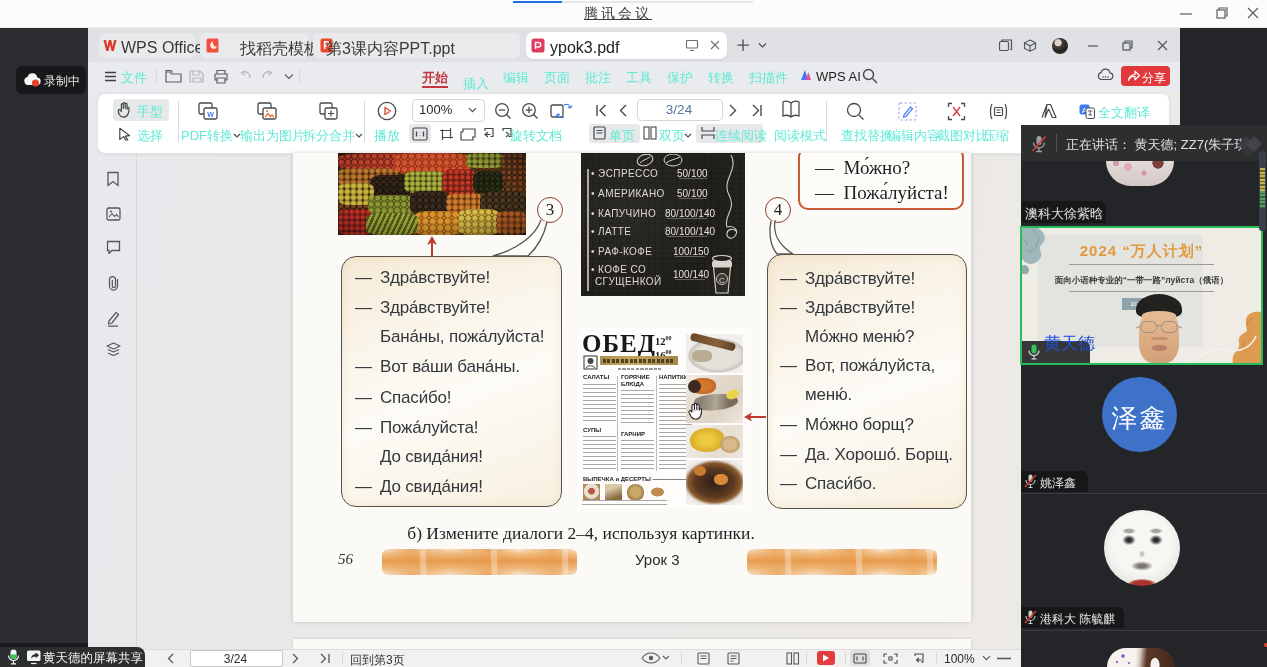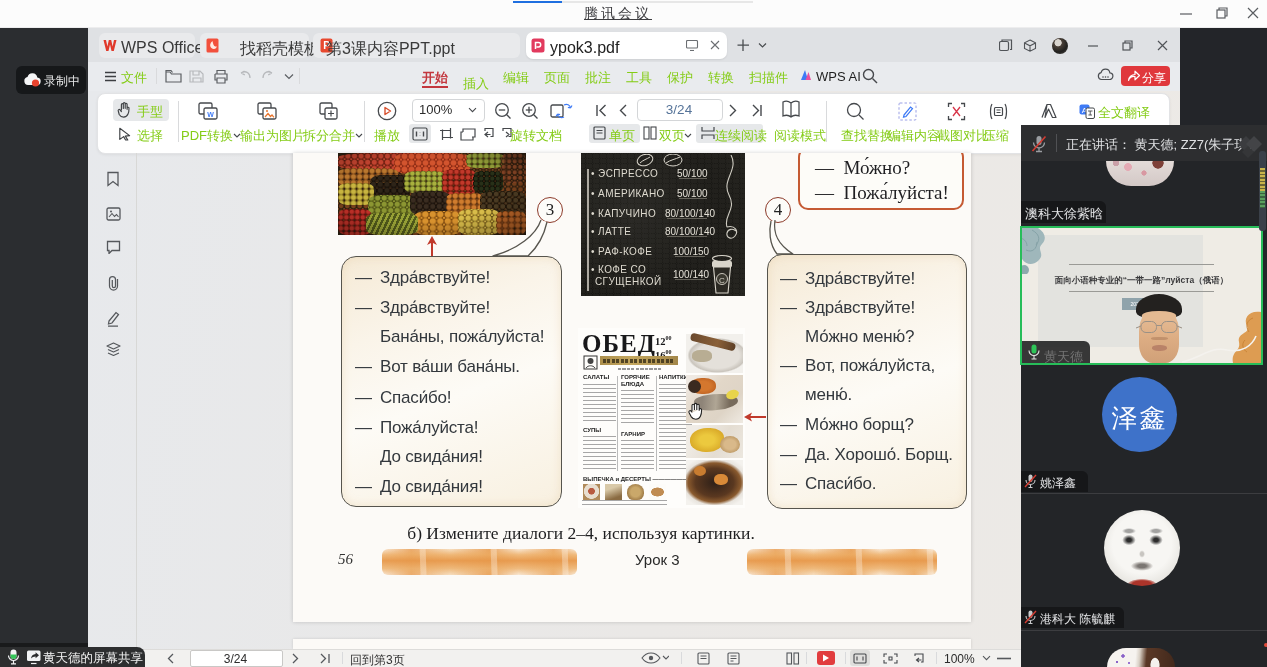--- a/index.html
+++ b/index.html
@@ -2,21 +2,21 @@
 <html><head>
 <meta charset="utf-8">
 <style>
 html,body{margin:0;padding:0;}
 body{width:1267px;height:667px;overflow:hidden;font-family:"Liberation Sans",sans-serif;background:#232528;}
 .abs{position:absolute;}
 #root{position:relative;width:1267px;height:667px;}
 #fruitphoto div{border-radius:26%;filter:blur(.35px);}
 #fruitphoto div:last-child{border-radius:0;filter:none;}
 .sep{background:#d9dadc;width:1px;}
-.txt13{font-size:13px;color:#84cc16;}
+.txt13{font-size:13px;color:#5eead4;}
 .txt12{font-size:16px;color:#3a3a3a;}
 .chalkrow{font-size:10px;color:#dedacf;letter-spacing:.4px;transform:scaleY(1.15);transform-origin:left top;white-space:nowrap;}
 .chalkp{font-size:10px;color:#e4e0d6;letter-spacing:0;transform:scaleY(1.1);transform-origin:left top;white-space:nowrap;}
 .serifline{font-family:"Liberation Serif",serif;font-size:19px;color:#1f1f22;white-space:nowrap;}
 .bub{border:1.5px solid #56544d;border-radius:15px;background:linear-gradient(160deg,#f5ead6 0%,#faf4e9 28%,#fdfbf6 55%,#f8f0e0 100%);box-shadow:inset 0 0 10px rgba(225,195,150,.35);}
 .hw{font-size:17px;color:#33383d;white-space:nowrap;letter-spacing:-0.2px;}
 .obedhead{font-size:6px;font-weight:bold;color:#222;line-height:6.5px;white-space:nowrap;}
 .microtxt{background:repeating-linear-gradient(180deg,#8a8a8a 0 1px,transparent 1px 4px);opacity:.75;}
 .band{background:repeating-linear-gradient(88deg,transparent 0 38px,rgba(253,250,246,.32) 39px 44px,transparent 45px 71px),linear-gradient(180deg,rgba(240,190,130,0) 0%,rgba(236,170,95,.75) 22%,rgba(231,152,74,.95) 45%,rgba(236,175,105,.8) 75%,rgba(240,195,140,0) 100%),linear-gradient(90deg,rgba(234,163,90,.2) 0%,rgba(231,152,74,.8) 15%,rgba(240,195,140,.5) 35%,rgba(230,150,70,.85) 55%,rgba(244,205,160,.4) 70%,rgba(232,156,78,.8) 88%,rgba(240,190,130,.25) 100%);border-radius:6px;}
 </style>
@@ -614,20 +614,21 @@
    <div class="abs" style="left:16px;top:7px;width:165px;height:112px;background:#e3e3df;"></div>
    <svg class="abs" style="left:-2px;top:-2px;" width="56" height="48" viewBox="0 0 56 48">
     <path d="M14 0 C24 4 28 12 22 18 C16 24 26 28 18 35 C10 42 0 36 -1 24 L-1 0 Z" fill="#9fb7bb"></path>
     <path d="M12 4 C19 8 21 13 16 19 M6 24 c6 3 11 -1 11 -8 M-1 12 c4 0 8 3 8 8" fill="none" stroke="#85a2a7" stroke-width="1"></path>
     <circle cx="4" cy="44" r="5" fill="#8fa9ad"></circle>
    </svg>
    <svg class="abs" style="left:175px;top:78px;" width="64" height="57" viewBox="0 0 64 57">
     <path d="M64 6 C52 4 46 12 50 20 C54 28 40 26 42 36 C44 46 34 44 36 57 L64 57 Z" fill="#dd9c52"></path>
     <path d="M56 12 c-6 2 -8 8 -4 14 M48 34 c-4 4 -2 10 2 12" fill="none" stroke="#ca8538" stroke-width="1"></path>
    </svg>
+   <div class="abs" style="left:0;top:14px;width:239px;text-align:center;font-size:15px;font-weight:bold;color:#e39a3e;letter-spacing:1px;">2024 “万人计划”</div>
    <div class="abs" style="left:47px;top:36px;width:145px;height:1px;background:#9a9a96;"></div>
    <div class="abs" style="left:0;top:47px;width:239px;text-align:center;font-size:8.5px;font-weight:bold;color:#3a3a3c;">面向小语种专业的“一带一路”луйста（俄语）</div>
    <div class="abs" style="left:47px;top:63px;width:145px;height:1px;background:#9a9a96;"></div>
    <div class="abs" style="left:100px;top:70px;width:28px;height:12px;background:#8fa3ab;font-size:5px;color:#fff;text-align:center;line-height:12px;">2024</div>
 
    <div class="abs" style="left:117px;top:80px;width:40px;height:55px;background:linear-gradient(180deg,#e8c09a 0%,#ddad83 55%,#d0a078 100%);border-radius:42% 42% 34% 34%;"></div>
    <div class="abs" style="left:114px;top:66px;width:46px;height:25px;background:#23211f;border-radius:50% 50% 42% 42%/60% 60% 30% 30%;"></div>
    <div class="abs" style="left:120px;top:83px;width:34px;height:9px;background:#e4ba92;border-radius:48% 48% 20% 20%;"></div>
    <svg class="abs" style="left:112px;top:92px;" width="50" height="16" viewBox="0 0 50 16">
     <g fill="none" stroke="#9a9186" stroke-width="1">
@@ -640,21 +641,21 @@
    <div class="abs" style="left:129px;top:109px;width:17px;height:3px;background:rgba(160,110,80,.45);border-radius:40%;"></div>
    <svg class="abs" style="left:160px;top:100px;" width="75" height="35" viewBox="0 0 75 35">
     <path d="M0 34 C20 30 28 18 45 22 C60 25 70 18 74 8" fill="none" stroke="#f4f2ee" stroke-width="1.6"></path>
    </svg>
 
    <div class="abs" style="left:0px;top:113px;width:68px;height:22px;background:rgba(22,23,25,.85);border-radius:0 6px 0 0;"></div>
    <svg class="abs" style="left:6px;top:116px;" width="12" height="16" viewBox="0 0 12 16">
     <rect x="3.5" y="0.5" width="5" height="9" rx="2.5" fill="#2ec558"></rect>
     <path d="M1 6.5 a5 5 0 0 0 10 0 M6 12 v2.5 M3.5 15 h5" stroke="#e8e8e8" stroke-width="1.1" fill="none"></path>
    </svg>
-   <div class="abs" style="left:22px;top:120px;font-size:13px;color:#737373;">黄天德</div>
+   <div class="abs" style="left:22px;top:104px;font-size:17px;color:#1d4ed8;">黄天德</div>
  </div>
 
  <div class="abs" style="left:1102px;top:377px;width:75px;height:75px;border-radius:50%;background:#3e72c9;"></div>
  <div class="abs" style="left:1102px;top:401px;width:75px;text-align:center;font-size:26px;color:#fff;letter-spacing:2px;">泽鑫</div>
  <div class="abs" style="left:1021px;top:471px;width:67px;height:21px;background:#161719;border-radius:0 6px 0 0;"></div>
  <svg class="abs" style="left:1024px;top:474px;" width="13" height="15" viewBox="0 0 13 15">
   <rect x="4.5" y="0.5" width="4" height="7.5" rx="2" fill="#c8cacc"></rect>
   <path d="M2 6 a4.5 4.5 0 0 0 9 0 M6.5 11 v2 M4.5 13.5 h4" stroke="#c8cacc" stroke-width="1.1" fill="none"></path>
   <line x1="1" y1="13" x2="12" y2="1" stroke="#d43c32" stroke-width="1.4"></line>
  </svg>

